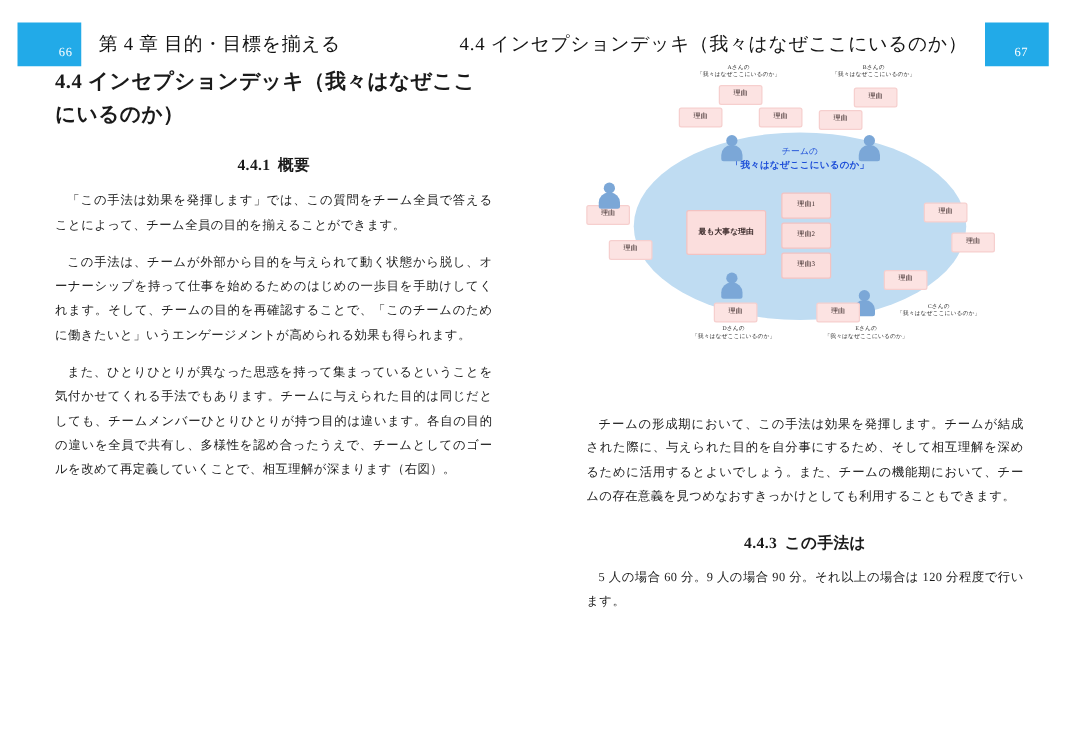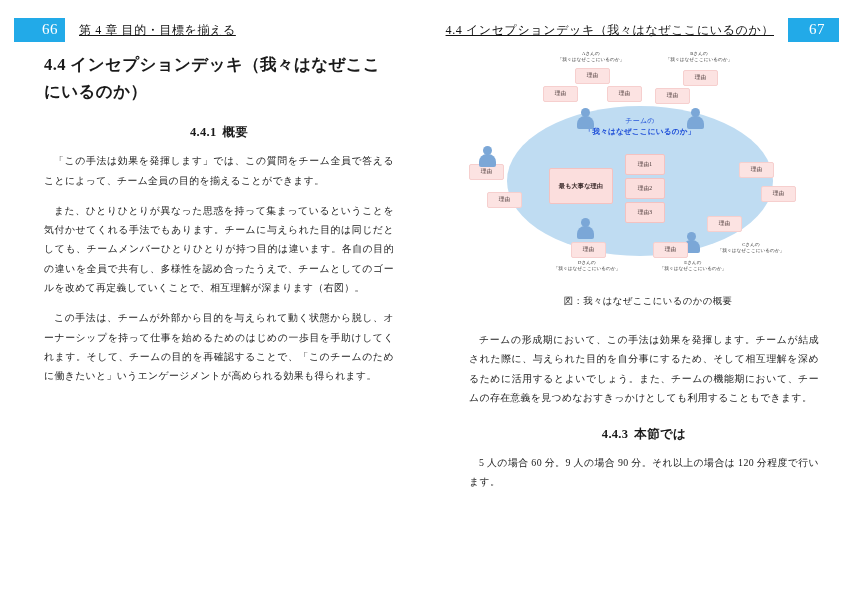--- a/index.html
+++ b/index.html
@@ -13,28 +13,28 @@
   }
   .page{position:absolute;inset:0;}
 
   
   .rh{position:absolute;top:18px;display:flex;align-items:center;gap:14px;}
   .rh-left{left:14px;}
   .rh-right{right:14px;}
   .folio{
     background:#22aae8;color:#ffffff;
     font-family:"Liberation Serif",serif;
-    font-size:15px;line-height:1;
-    padding:4px 0 5px 0;
+    font-size:10px;line-height:1;
+    padding:20px 0 5px 0;
     width:44px;text-align:center;
     letter-spacing:.5px;
   }
   .folio-l{text-align:right;padding-right:7px;}
   .folio-r{text-align:center;padding-left:7px;}
-  .rh-text{font-size:12px;letter-spacing:.6px;color:#131313;white-space:nowrap;text-decoration:underline;}
+  .rh-text{font-size:15px;letter-spacing:.6px;color:#131313;white-space:nowrap;}
 
   
   .col{position:absolute;top:52px;width:350px;}
   .col-left{left:44px;}
   .col-right{left:469px;}
 
   h1.sec{
     font-size:16.5px;font-weight:bold;line-height:1.62;
     margin:0 0 14px 0;letter-spacing:.4px;
   }
@@ -127,22 +127,22 @@
   </div>
 
   <div class="col col-left">
     <h1 class="sec">4.4 インセプションデッキ（我々はなぜここにいるのか）</h1>
 
     <h2 class="sub">
       <span class="num">4.4.1</span><span>概要</span>
     </h2>
     <p class="body">「この手法は効果を発揮します」では、この質問をチーム全員で答えることによって、チーム全員の目的を揃えることができます。</p>
 
+    <p class="body">この手法は、チームが外部から目的を与えられて動く状態から脱し、オーナーシップを持って仕事を始めるためのはじめの一歩目を手助けしてくれます。そして、チームの目的を再確認することで、「このチームのために働きたいと」いうエンゲージメントが高められる効果も得られます。</p>
     <p class="body">また、ひとりひとりが異なった思惑を持って集まっているということを気付かせてくれる手法でもあります。チームに与えられた目的は同じだとしても、チームメンバーひとりひとりが持つ目的は違います。各自の目的の違いを全員で共有し、多様性を認め合ったうえで、チームとしてのゴールを改めて再定義していくことで、相互理解が深まります（右図）。</p>
-    <p class="body">この手法は、チームが外部から目的を与えられて動く状態から脱し、オーナーシップを持って仕事を始めるためのはじめの一歩目を手助けしてくれます。そして、チームの目的を再確認することで、「このチームのために働きたいと」いうエンゲージメントが高められる効果も得られます。</p>
   </div>
 
   <div class="figure">
     <div class="fig-canvas">
 
       <div class="ellipse"></div>
       <div class="ellipse-title">
         <span class="t1">チームの</span>
         <span class="t2">「我々はなぜここにいるのか」</span>
       </div>
@@ -206,24 +206,23 @@
       </div>
       <div class="pinkbox soft" style="left:198px;top:196px;width:33px;height:14px;">理由</div>
 
       <div class="person" style="left:24px;top:100px;">
         <div class="head"></div>
         <div class="body-sh"></div>
       </div>
     </div>
   </div>
 
-  <div class="fig-caption">図：我々はなぜここにいるのかの概要</div>
 
   <div class="col col-right" style="top:330px;">
     <p class="body">チームの形成期において、この手法は効果を発揮します。チームが結成された際に、与えられた目的を自分事にするため、そして相互理解を深めるために活用するとよいでしょう。また、チームの機能期において、チームの存在意義を見つめなおすきっかけとしても利用することもできます。</p>
 
     <h2 class="sub">
-      <span class="num">4.4.3</span><span>本節では</span>
+      <span class="num">4.4.3</span><span>この手法は</span>
     </h2>
     <p class="body">5 人の場合 60 分。9 人の場合 90 分。それ以上の場合は 120 分程度で行います。</p>
   </div>
 
 </div>
 
 </body></html>

